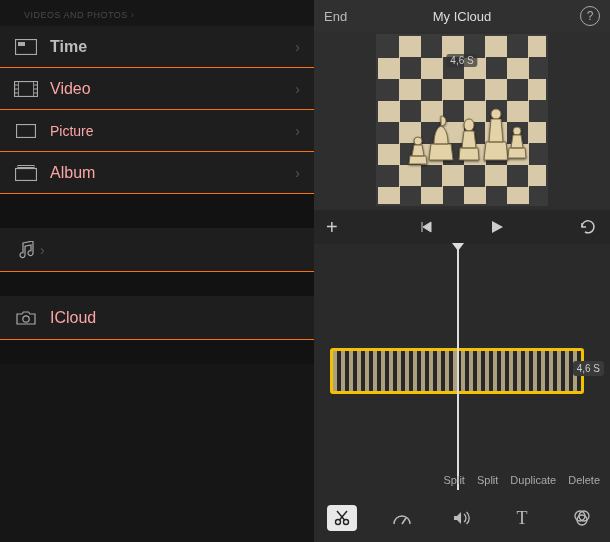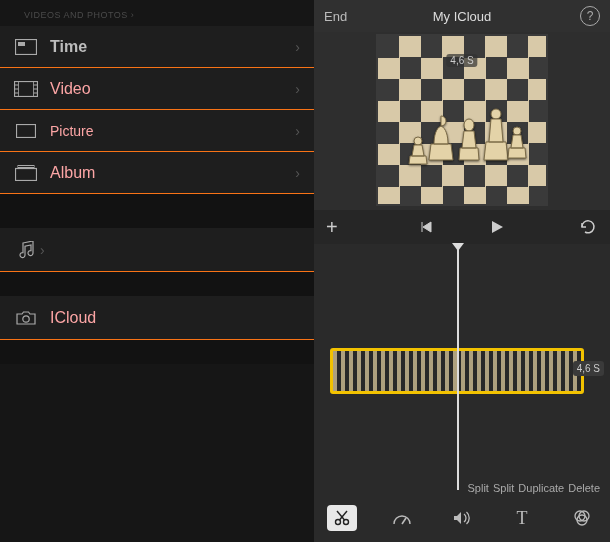--- a/index.html
+++ b/index.html
@@ -158,23 +158,23 @@
     left: 143px; width: 2px;
     background: #ddd;
   }
   .playhead::before {
     content:""; position:absolute; top:-1px; left:-5px;
     border-left:6px solid transparent;
     border-right:6px solid transparent;
     border-top:8px solid #ddd;
   }
   .edit-actions {
-    position: absolute; bottom: 48px; right: 10px;
+    position: absolute; bottom: 56px; right: 10px;
     font-size: 11px; color: #aaa;
-    display: flex; gap: 4px;
+    display: flex; gap: 12px;
   }
   .toolbar {
     position: absolute; bottom: 6px; left: 0; right: 0;
     height: 36px;
     display: flex; align-items: center; justify-content: center;
     gap: 30px;
   }
   .tool {
     width: 30px; height: 26px;
     display:flex;align-items:center;justify-content:center;

